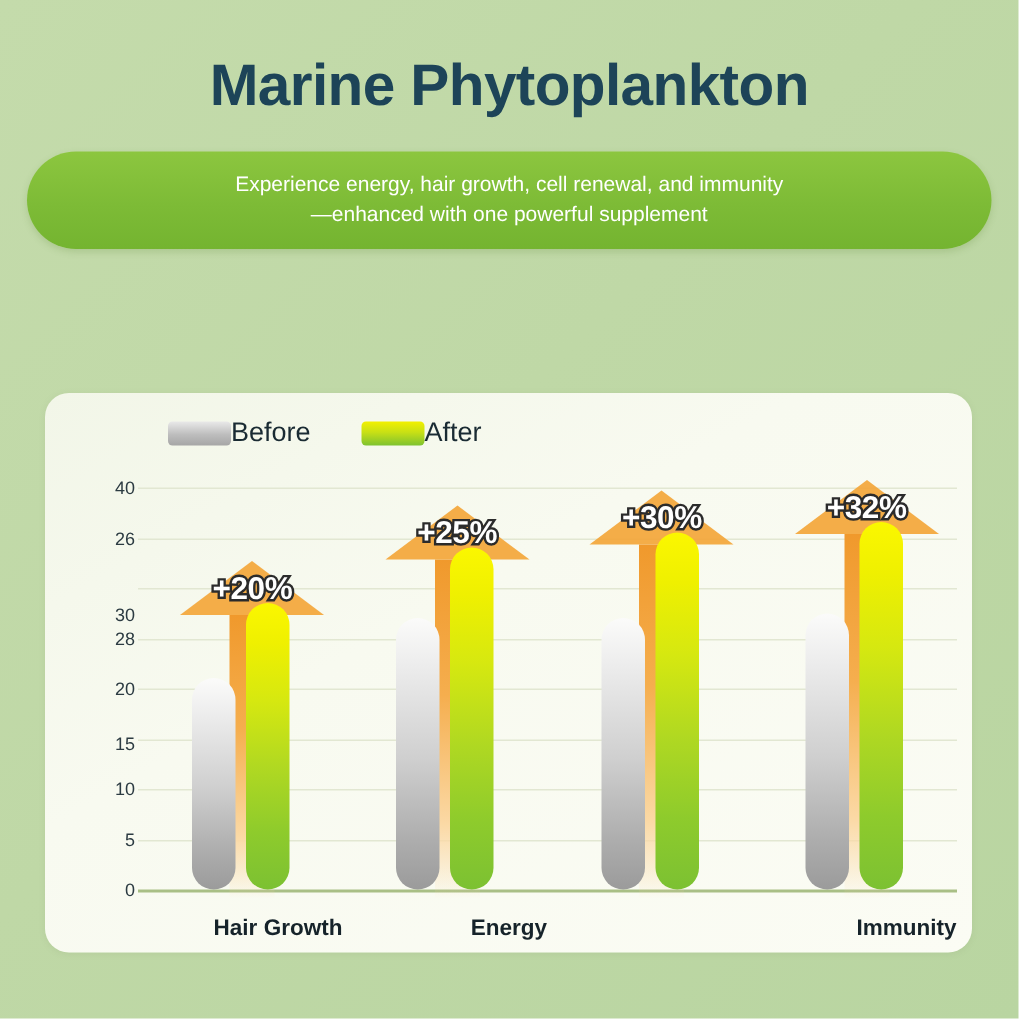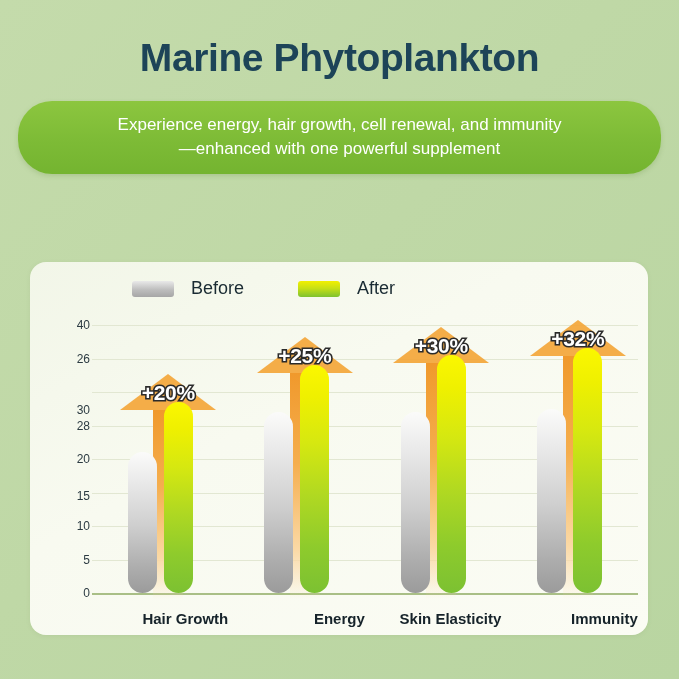--- a/index.html
+++ b/index.html
@@ -29,21 +29,21 @@
   .headline-line { display: block; }
 
   
   .subtitle-pill {
     margin: 18px 18px 0 18px;
     background: linear-gradient(180deg, #8cc63f 0%, #7dbb36 55%, #74b430 100%);
     border-radius: 34px;
     padding: 12px 26px 14px 26px;
     text-align: center;
     color: #ffffff;
-    font-size: 17px;
+    font-size: 14px;
     line-height: 1.38;
     box-shadow: 0 2px 5px rgba(90,130,50,0.22);
   }
   .subtitle-line { display: block; }
 
   
   .chart-card {
     position: absolute;
     left: 30px;
     top: 262px;
@@ -59,22 +59,21 @@
     position: absolute;
     left: 82px;
     top: 16px;
     display: flex;
     align-items: center;
     gap: 34px;
   }
   .legend-item {
     display: flex;
     align-items: center;
-    gap: 17px;
-    margin-left: 20px;
+    gap: 0;
   }
   .legend-swatch {
     width: 42px;
     height: 16px;
     border-radius: 3px;
   }
   .legend-swatch.before {
     background: linear-gradient(180deg, #e9e9e9 0%, #bdbdbd 55%, #a6a6a6 100%);
   }
   .legend-swatch.after {
@@ -288,21 +287,20 @@
         <div class="group" style="left: 273.25px;">
           <div class="arrow" style="bottom: auto; margin-left: 8px; top: 65.15px;">
             <div class="arrow-head"></div>
             <div class="arrow-shaft" style="height:235.85px"></div>
           </div>
           <div class="badge" style="top: 72.15px; margin-left: 8px;">+30%</div>
           <div class="bars">
             <div class="bar before" style="height: 180.9px;"></div>
             <div class="bar after" style="height: 237.85px;"></div>
           </div>
-          <div class="group-label">Skin Elasticity</div>
         </div>
         <div class="group" style="left: 409.75px;">
           <div class="arrow" style="bottom: auto; margin-left: 8px; top: 58.45px;">
             <div class="arrow-head"></div>
             <div class="arrow-shaft" style="height:242.55px"></div>
           </div>
           <div class="badge" style="top: 65.45px; margin-left: 8px;">+32%</div>
           <div class="bars">
             <div class="bar before" style="height: 184.25px;"></div>
             <div class="bar after" style="height: 244.55px;"></div>

